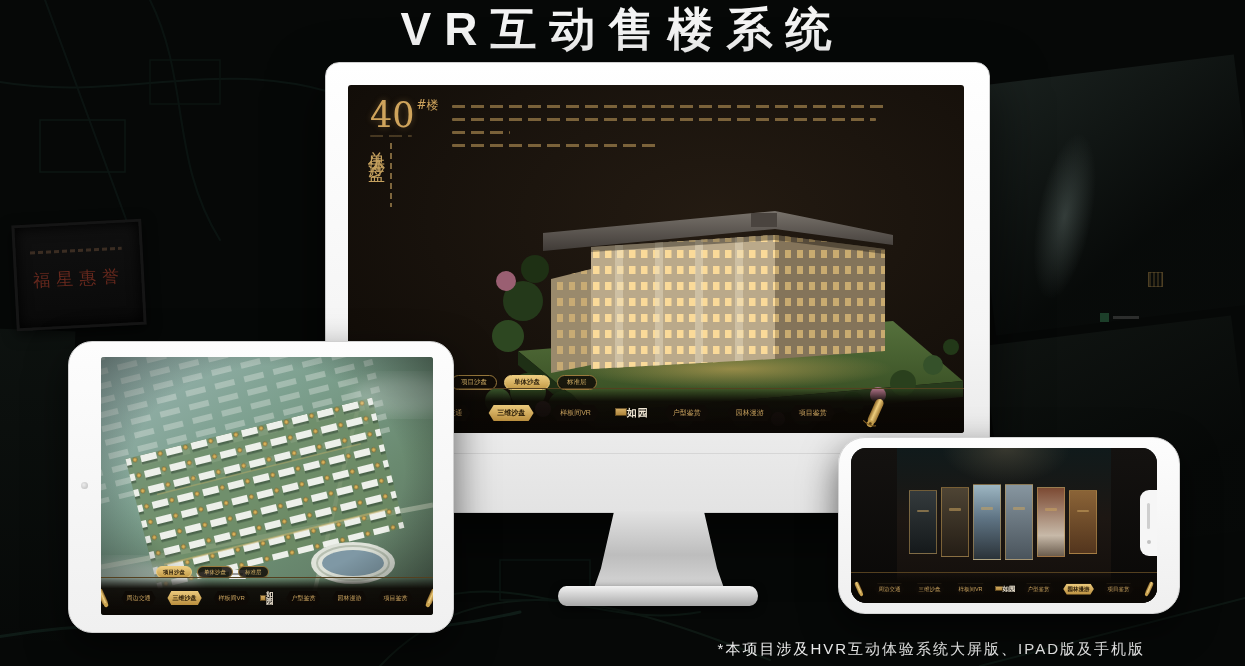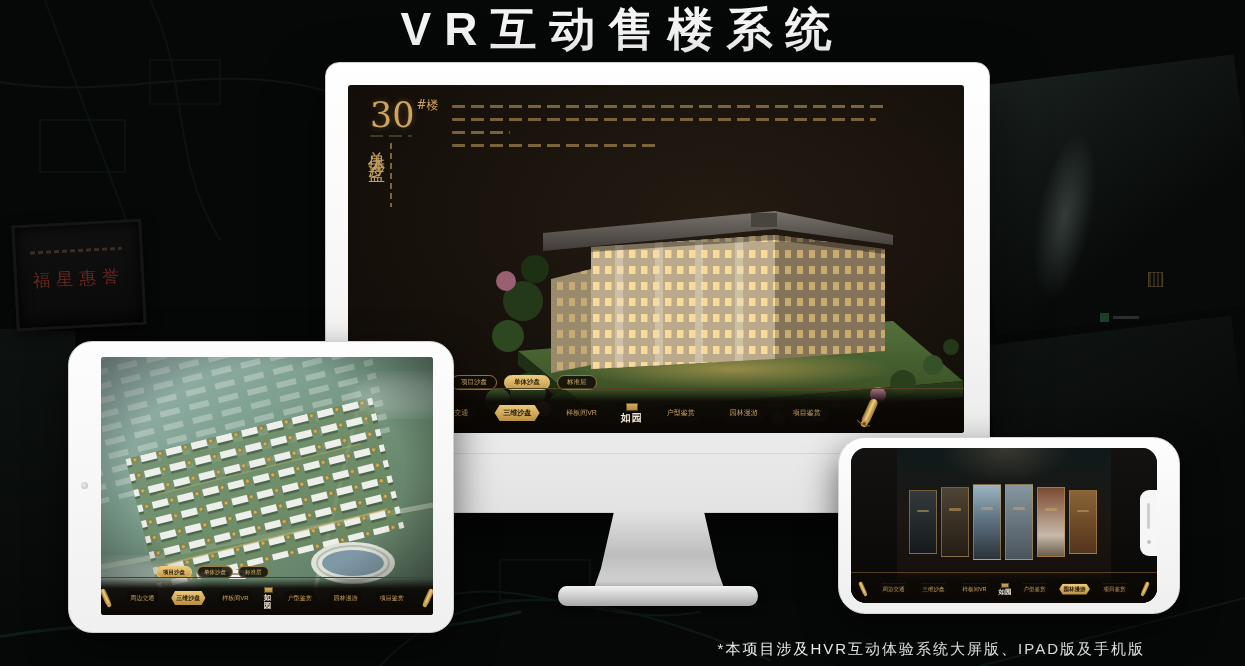--- a/index.html
+++ b/index.html
@@ -38,21 +38,21 @@
   .tab{display:inline-block;border:1px solid #9a7a3d;background:rgba(18,13,7,.85);color:#d8b469;
     border-radius:8px;text-align:center;white-space:nowrap;}
   .tab.active{background:linear-gradient(#eecd80,#c29a47);color:#2b1f0c;border-color:#eecd80;font-weight:bold;}
   .navbar{position:absolute;left:0;right:0;bottom:0;display:flex;align-items:center;justify-content:center;
     background:linear-gradient(180deg,rgba(14,10,6,0),rgba(12,9,5,.92) 28%,#0a0704 100%);
     border-top:1px solid rgba(175,135,65,.45);}
   .nav-item{display:inline-block;background:#0e0a06;color:#c9a25e;white-space:nowrap;text-align:center;
     clip-path:polygon(5% 50%,15% 0,85% 0,95% 50%,85% 100%,15% 100%);
     filter:drop-shadow(0 0 1px rgba(201,162,94,.55));}
   .nav-item.active{background:linear-gradient(#ecca7c,#b98e3e);color:#241806;font-weight:bold;}
-  .nav-logo{display:inline-flex;flex-direction:column;align-items:center;line-height:1;}
+  .nav-logo{display:inline-flex;flex-direction:row;align-items:center;line-height:1;}
   .seal{display:inline-block;background:linear-gradient(#d9b36a,#a87f35);
     box-shadow:inset 0 0 0 1px rgba(40,28,10,.6);}
   .logo-text{color:#f2e8d5;font-weight:bold;font-family:"DejaVu Serif",serif;text-shadow:0 0 2px #000;}
   .scroll-icon{display:inline-block;line-height:0;}
   .flip{transform:scaleX(-1);}
   .dash{background:repeating-linear-gradient(90deg,rgba(201,162,94,.55) 0 13px,transparent 13px 19px);
     border-radius:1px;height:3px;}
 
   
   .monitor{position:absolute;left:325px;top:62px;width:665px;height:451px;z-index:2;}
@@ -167,21 +167,21 @@
 
   <h1 class="title">VR互动售楼系统</h1>
 
   <div class="monitor">
     <div class="monitor-frame">
       <div class="monitor-seam"></div>
 
       <div class="desktop-screen">
 
         <div style="position:absolute;left:22px;top:12px;">
-          <span class="hd-num">30</span><span class="hd-suffix">#楼</span>
+          <span class="hd-num">40</span><span class="hd-suffix">#楼</span>
           <div class="dash" style="width:42px;height:2px;opacity:.5;margin-top:3px;"></div>
         </div>
         <div class="hd-vert">单体沙盘</div>
         <div class="hd-vrule"></div>
 
         <div style="position:absolute;left:104px;top:20px;width:436px;">
           <div class="dash" style="width:432px;margin-bottom:10px;"></div>
           <div class="dash" style="width:424px;margin-bottom:10px;"></div>
           <div class="dash" style="width:58px;margin-bottom:10px;"></div>
           <div class="dash" style="width:206px;"></div>

